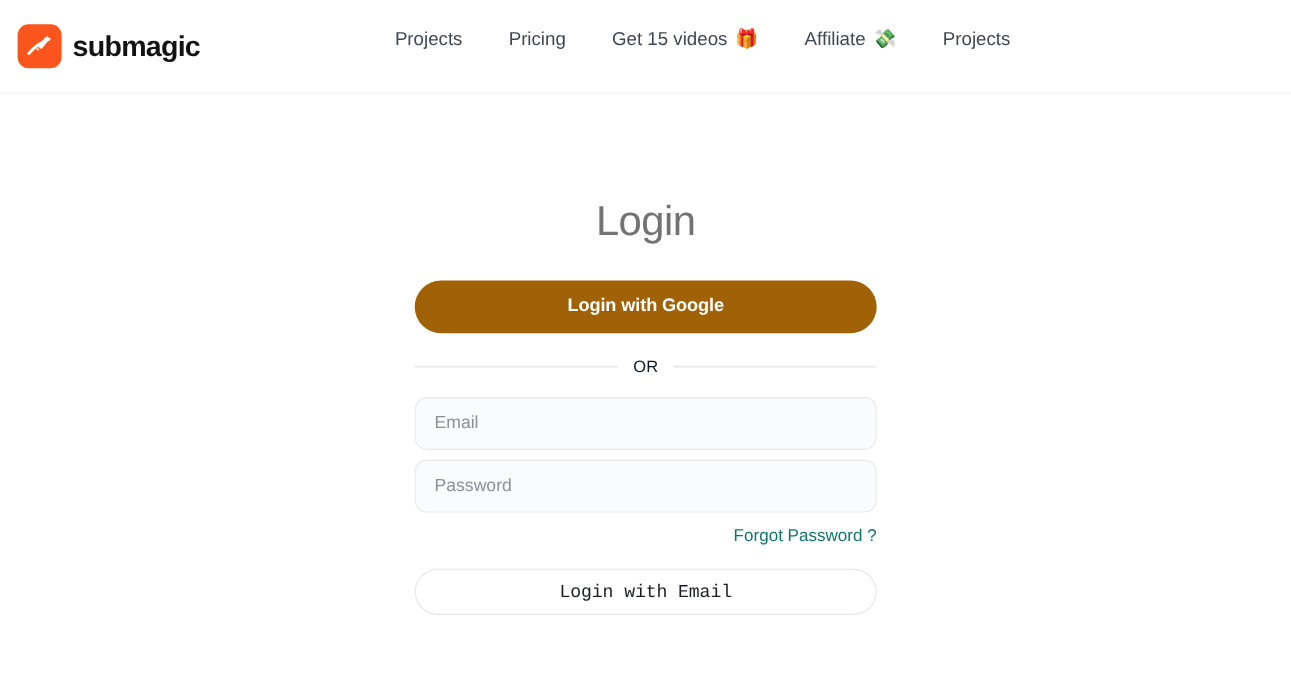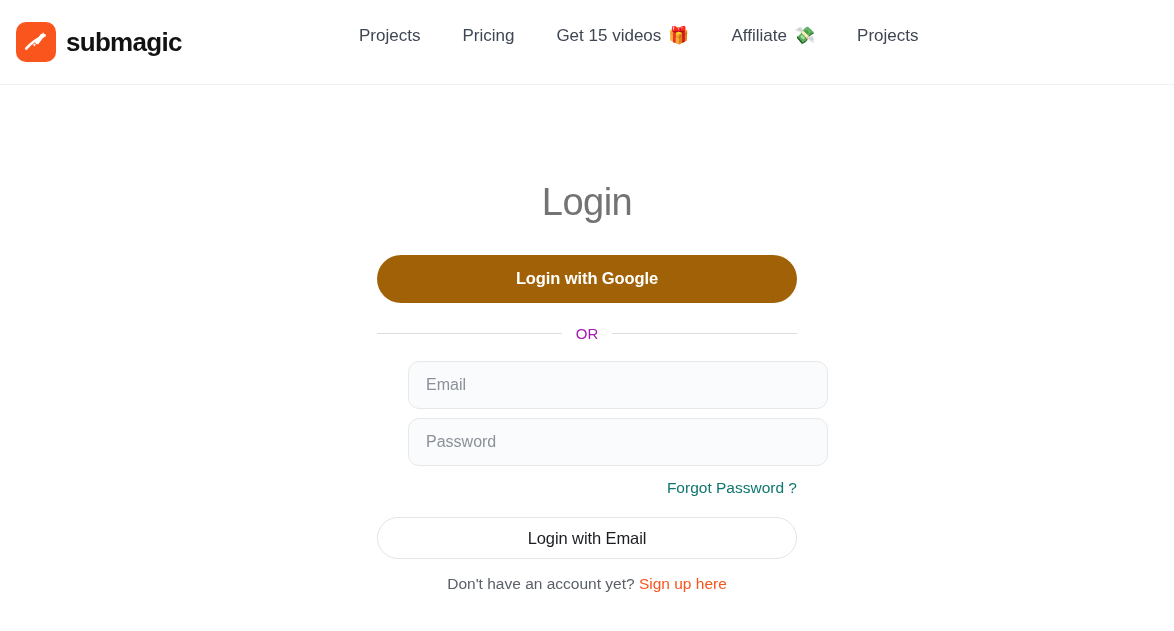--- a/index.html
+++ b/index.html
@@ -118,38 +118,37 @@
     gap: 14px;
     margin-top: 23px;
   }
   .divider-line {
     flex: 1 1 auto;
     height: 1px;
     background: #dcdde1;
   }
   .divider-label {
     font-size: 15px;
-    color: #a21caf;
+    color: #0f172a;
     line-height: 1;
   }
 
   .field {
     display: block;
     width: 420px;
     height: 48px;
     margin-top: 20px;
     padding: 0 17px;
     border: 1px solid #e7e8ea;
     border-radius: 11px;
     background: #fafbfc;
     font-family: "Liberation Sans", sans-serif;
     font-size: 16px;
     color: #2c2f36;
     outline: none;
-    margin-left: 31px;
   }
   .field::placeholder { color: #8b9099; }
   .field-password { margin-top: 9px; }
 
   .forgot-row {
     display: flex;
     justify-content: flex-end;
     margin-top: 14px;
   }
   .forgot-link {
@@ -162,21 +161,21 @@
 
   .btn-email {
     display: block;
     width: 420px;
     height: 42px;
     margin-top: 22px;
     border: 1px solid #e4e5e8;
     border-radius: 999px;
     background: #ffffff;
     color: #1b1d21;
-    font-family: Liberation Sans, sans-serif;
+    font-family: Liberation Mono, monospace;
     font-size: 16.5px;
     cursor: pointer;
     letter-spacing: -0.1px;
   }
 
   .signup-row {
     margin-top: 17px;
     text-align: center;
     font-size: 15.5px;
     color: #5b6068;
@@ -242,19 +241,15 @@
     <input class="field" type="email" placeholder="Email" style="">
 
     <input class="field field-password" type="password" placeholder="Password" style="">
 
     <div class="forgot-row">
       <a class="forgot-link" href="#">Forgot Password ?</a>
     </div>
 
     <button class="btn-email" type="button">Login with Email</button>
 
-    <div class="signup-row">
-      <span>Don't have an account yet?</span>
-      <a class="signup-link" href="#">Sign up here</a>
-    </div>
 
   </section>
 </main>
 
 </body></html>

